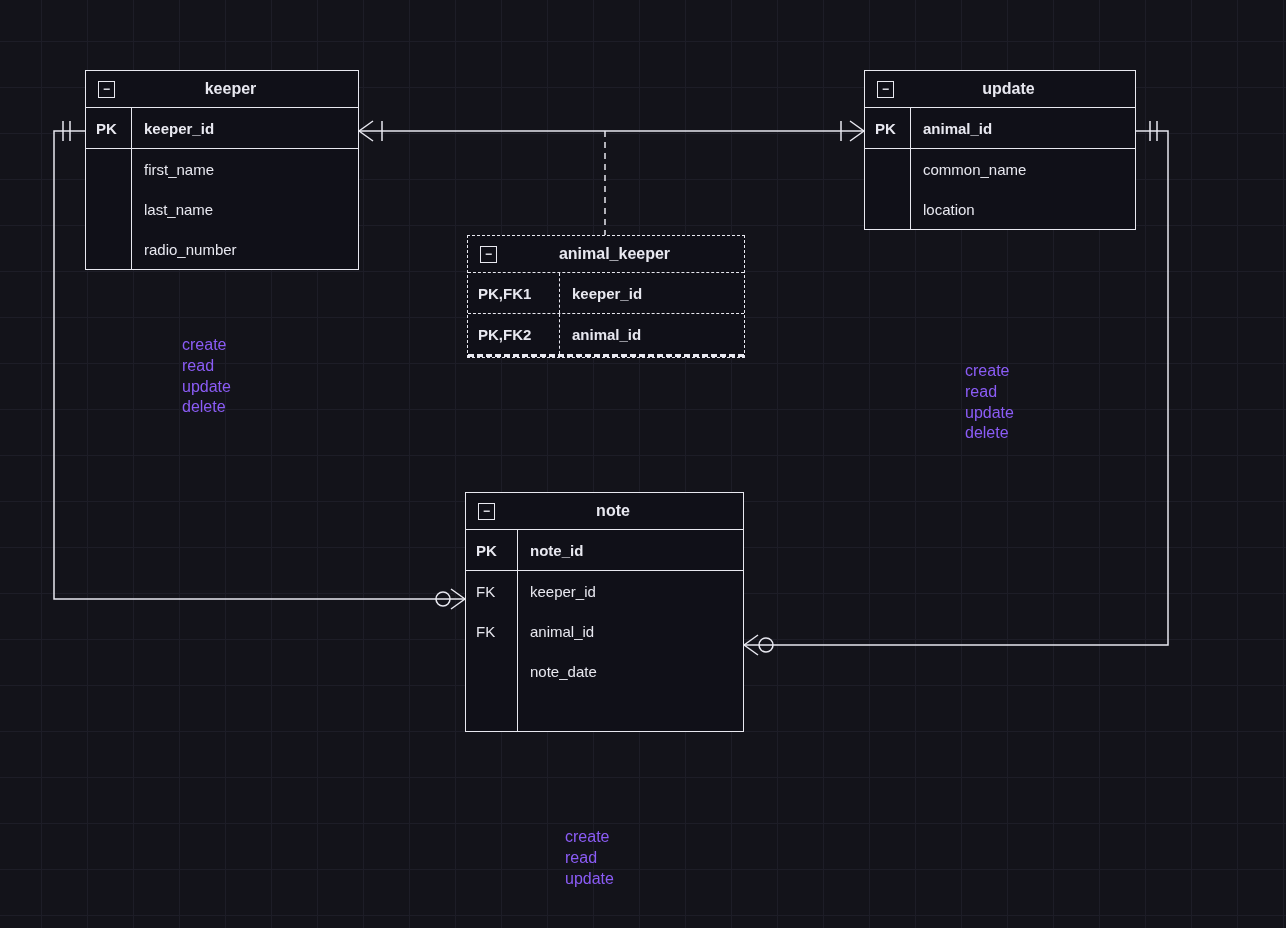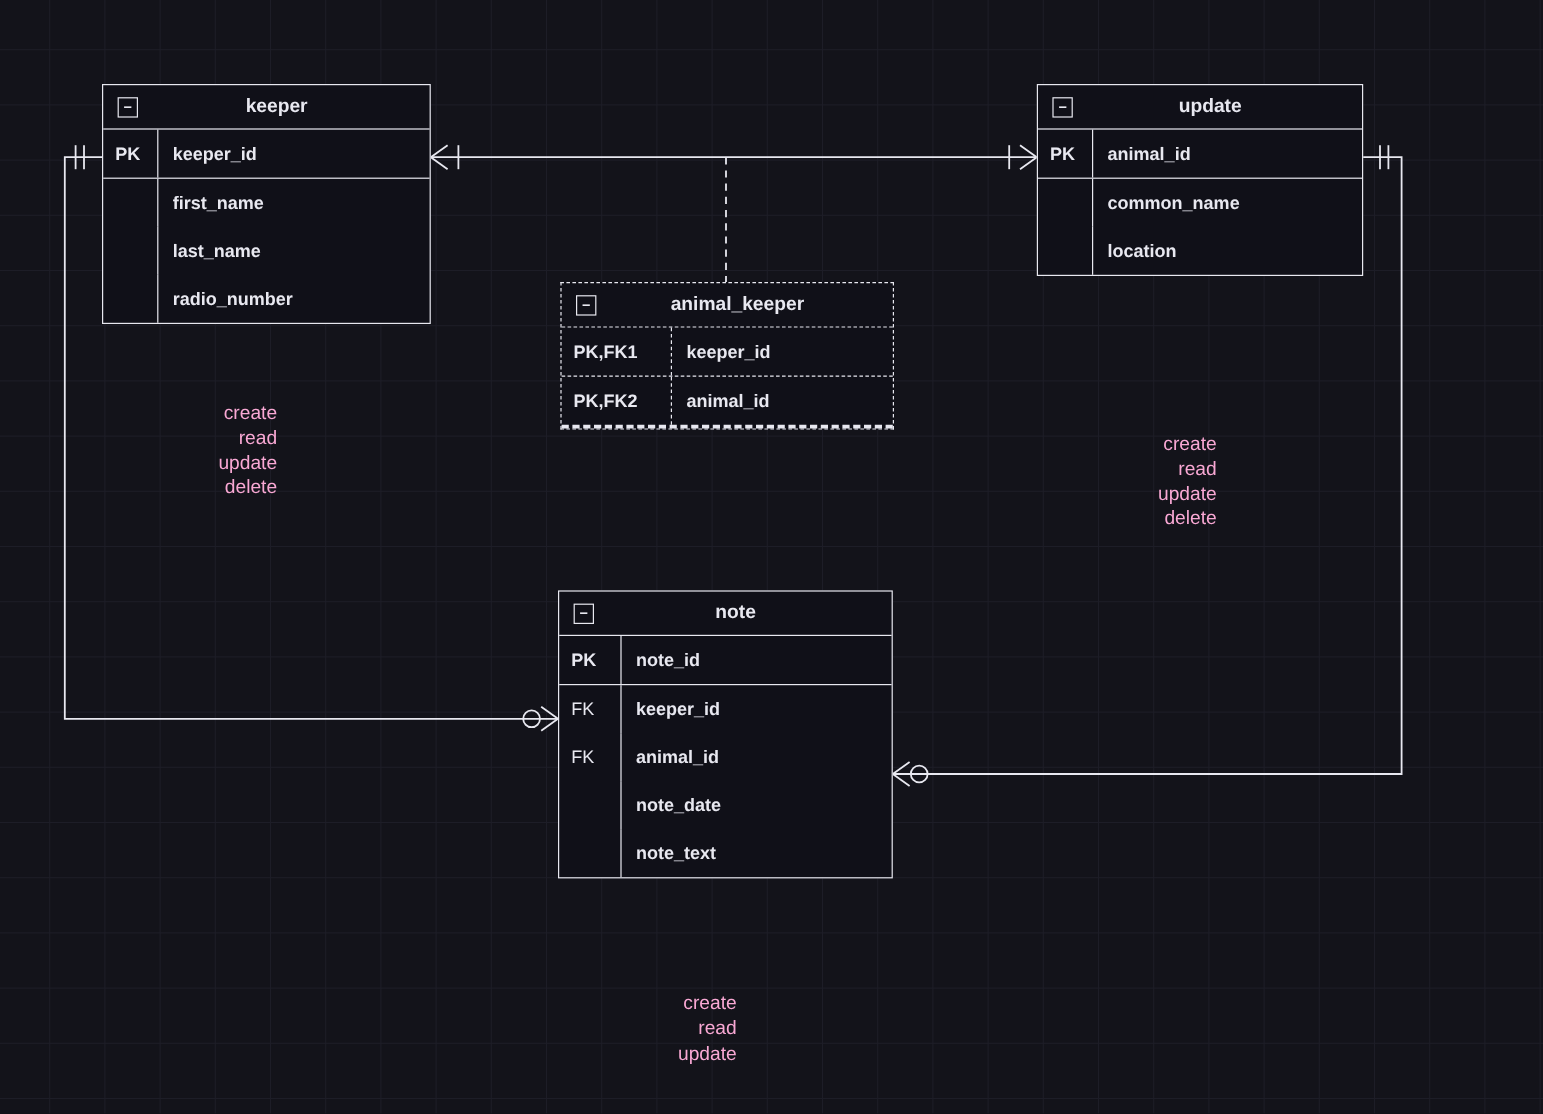--- a/index.html
+++ b/index.html
@@ -88,27 +88,27 @@
     display: flex;
     align-items: center;
   }
   .colname {
     flex: 1;
     padding: 11px 12px;
     font-weight: bold;
     display: flex;
     align-items: center;
   }
-  .row.attr .colname { font-weight: bold; text-align: center; }
+  .row.attr .colname { font-weight: normal; text-align: center; }
 
   .crud {
     position: absolute;
-    text-align: right;
+    text-align: left;
     font-size: 16px;
-    color: #f9a8d4;
+    color: #8b5cf6;
     line-height: 1.3;
   }
   .crud div { white-space: nowrap; }
 </style>
 </head>
 <body>
 
 <div class="grid-bg"></div>
 
 <svg class="connectors">
@@ -227,21 +227,20 @@
   <div class="row attr">
     <div class="colkey" style="width:52px; font-weight:normal;">FK</div>
     <div class="colname">animal_id</div>
   </div>
   <div class="row attr">
     <div class="colkey" style="width:52px;"></div>
     <div class="colname">note_date</div>
   </div>
   <div class="row attr">
     <div class="colkey" style="width:52px;"></div>
-    <div class="colname">note_text</div>
   </div>
 </div>
 
 <div class="crud" style="left:182px; top:335px;">
   <div>create</div>
   <div>read</div>
   <div>update</div>
   <div>delete</div>
 </div>
 

